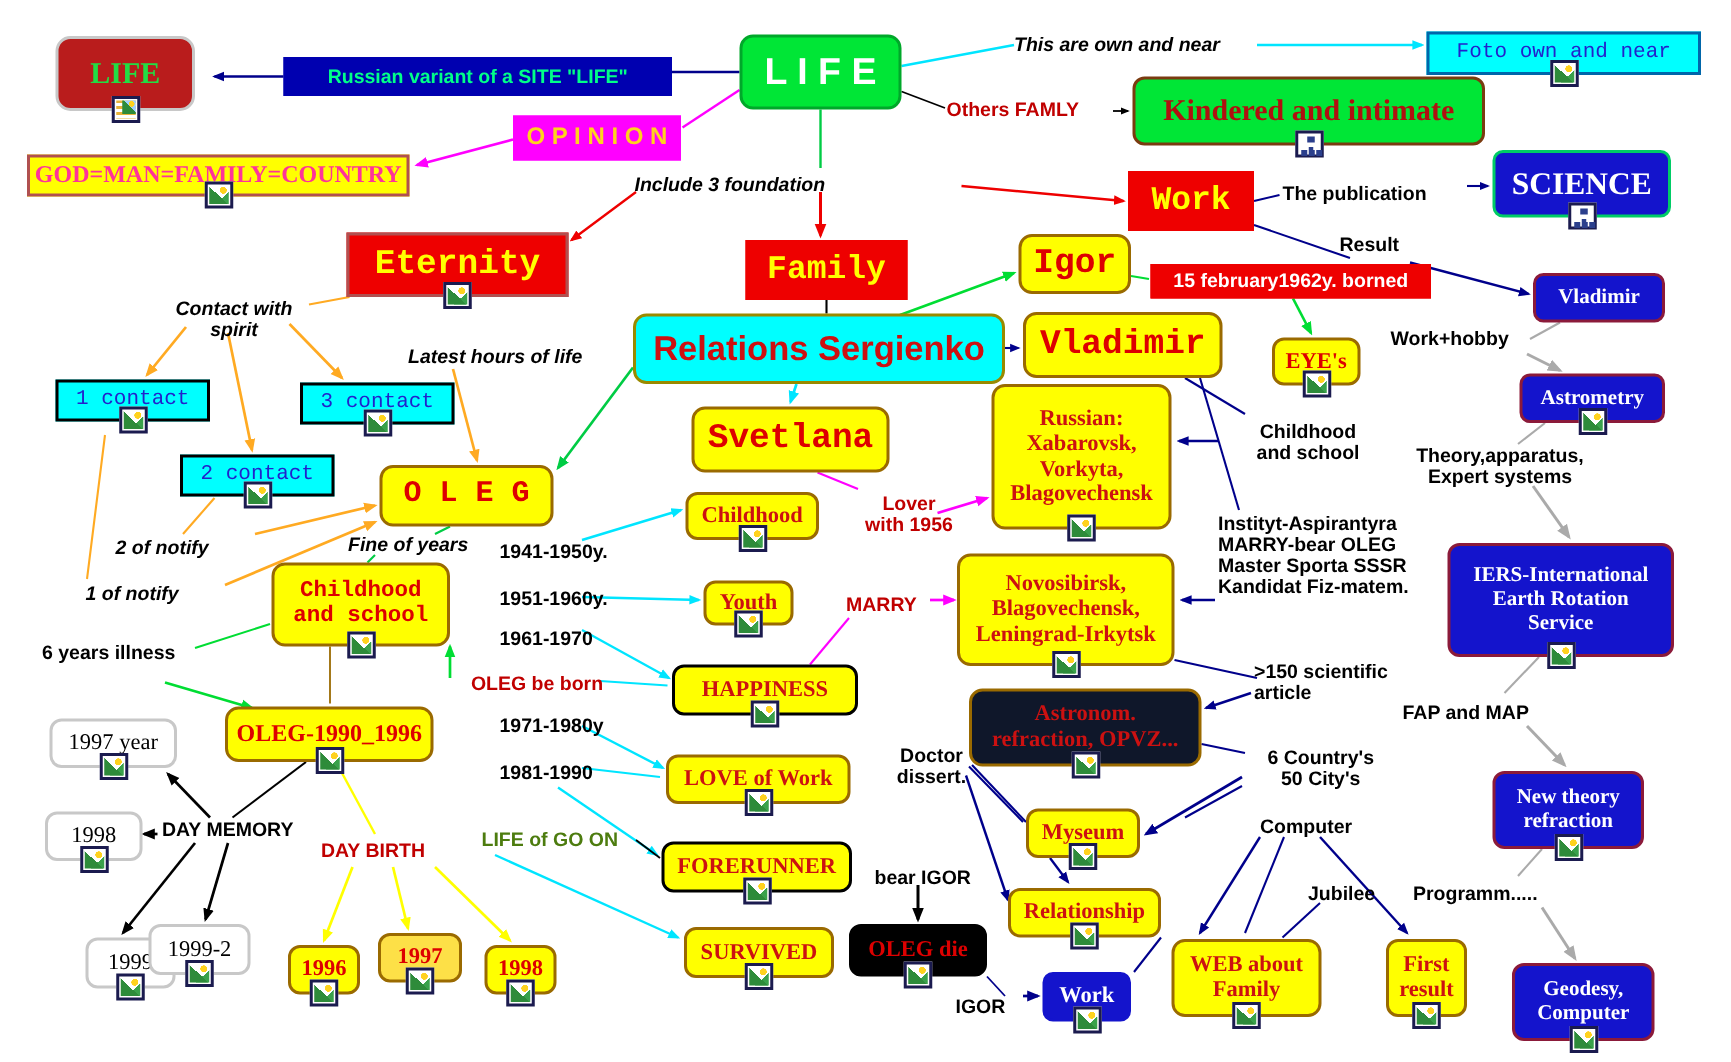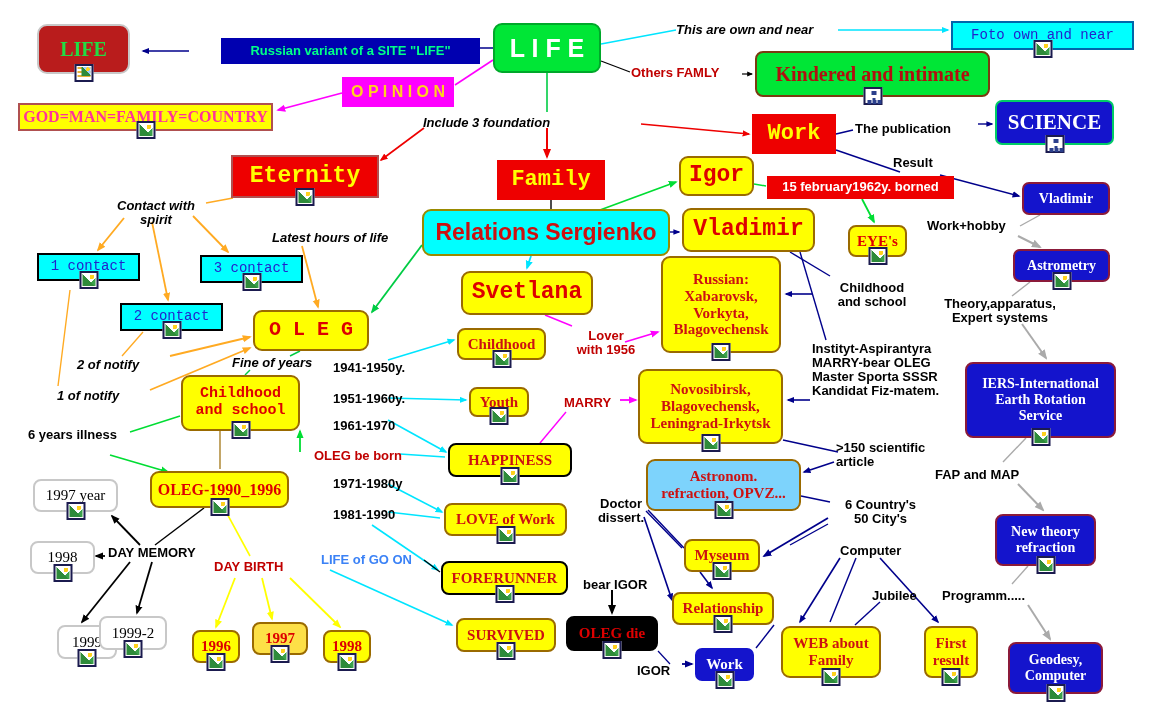--- a/index.html
+++ b/index.html
@@ -25,21 +25,21 @@
   .ico.tree i::before{content:"";position:absolute;left:5px;top:1px;width:5px;height:4px;background:#2b3f8c;box-shadow:0 6px 0 -1px #2b3f8c;}
   .ico.tree i::after{content:"";position:absolute;left:1px;top:10px;width:4px;height:4px;background:#2b3f8c;box-shadow:5px 0 0 0 #2b3f8c,10px 0 0 0 #2b3f8c;}
   
   .ico.doc i{background:linear-gradient(to bottom,#e8b23a 0 2px,#fff 2px 4px,#e8b23a 4px 6px,#fff 6px 8px,#e8b23a 8px 10px,#fff 10px 12px,#e8b23a 12px 14px,#fff 14px 100%);}
   .ico.doc i::after{content:"";position:absolute;right:0;top:0;width:9px;height:9px;
      background:radial-gradient(circle at 70% 25%,#ffd21e 0 1.8px,rgba(0,0,0,0) 2px),linear-gradient(to top right,#2e8b3a 0 55%,#9fd0ff 55%);}
 
   .lbl{position:absolute;font-weight:bold;font-size:13px;color:#000;line-height:1.08;white-space:pre-line;}
   .lbl.it{font-style:italic;}
   .lbl.red{color:#c00000;}
-  .lbl.green{color:#3b82f6;}
+  .lbl.green{color:#4d7c0f;}
   .lbl.ctr{text-align:center;}
 </style>
 </head>
 <body>
 
 <div id="canvas">
   <svg id="edges" xmlns="http://www.w3.org/2000/svg">
     <defs id="arrowdefs">
         <marker id="ar-c00008b" viewBox="0 0 10 10" refX="8" refY="5" markerWidth="5" markerHeight="5" orient="auto-start-reverse">
           <path d="M0,1 L10,5 L0,9 z" fill="#00008b"></path>
@@ -211,21 +211,21 @@
       <div class="lbl" style="left: 942px; top: 589px; width: 115px;">Programm.....</div>
       <div class="lbl" style="left: 637px; top: 664px; width: 48px;">IGOR</div>
     </div>
   <div id="node-layer">
       <div class="node" style="left: 37px; top: 24px; width: 93px; height: 50px; background: #b91c1c; border: 2px solid rgb(200, 200, 200); border-radius: 10px; justify-content: center;">
         <span class="txt" style="color: rgb(34, 221, 68); font-size: 20px; font-weight: bold; white-space: pre-line; font-family: &quot;Liberation Serif&quot;, serif;">LIFE</span>
         <span class="ico doc">
           <i></i>
         </span>
       </div>
-      <div class="node" style="left: 189px; top: 38px; width: 259px; height: 26px; background: rgb(0, 0, 176); border: 2px solid rgb(0, 0, 176); border-radius: 0px; margin-left: 32px;">
+      <div class="node" style="left: 189px; top: 38px; width: 259px; height: 26px; background: rgb(0, 0, 176); border: 2px solid rgb(0, 0, 176); border-radius: 0px;">
         <span class="txt" style="color: rgb(0, 255, 136); font-size: 13px; font-weight: bold; white-space: pre-line; font-family: &quot;Liberation Sans&quot;, sans-serif;">Russian variant of a SITE "LIFE"</span>
       </div>
       <div class="node" style="left: 493px; top: 23px; width: 108px; height: 50px; background: rgb(0, 230, 54); border: 2px solid rgb(0, 168, 42); border-radius: 9px;">
         <span class="txt" style="color: rgb(255, 255, 255); font-size: 25px; font-weight: bold; white-space: pre-line; font-family: &quot;Liberation Sans&quot;, sans-serif;">L I F E</span>
       </div>
       <div class="node" style="left: 951px; top: 21px; width: 183px; height: 29px; background: rgb(0, 255, 255); border: 2px solid rgb(0, 102, 170); border-radius: 0px;">
         <span class="txt" style="color: rgb(34, 34, 204); font-size: 14px; font-weight: normal; white-space: pre-line; font-family: &quot;Liberation Mono&quot;, monospace;">Foto own and near</span>
         <span class="ico pic">
           <i></i>
         </span>
@@ -357,21 +357,21 @@
         <span class="ico pic">
           <i></i>
         </span>
       </div>
       <div class="node" style="left: 448px; top: 443px; width: 124px; height: 34px; background: rgb(255, 255, 0); border: 2px solid rgb(0, 0, 0); border-radius: 8px;">
         <span class="txt" style="color: rgb(204, 17, 17); font-size: 15px; font-weight: bold; white-space: pre-line; font-family: &quot;Liberation Serif&quot;, serif;">HAPPINESS</span>
         <span class="ico pic">
           <i></i>
         </span>
       </div>
-      <div class="node" style="left: 646px; top: 459px; width: 155px; height: 52px; background: #7dd3fc; border: 2px solid rgb(154, 106, 0); border-radius: 9px;">
+      <div class="node" style="left: 646px; top: 459px; width: 155px; height: 52px; background: #0f172a; border: 2px solid rgb(154, 106, 0); border-radius: 9px;">
         <span class="txt" style="color: rgb(204, 17, 17); font-size: 15px; font-weight: bold; white-space: pre-line; font-family: &quot;Liberation Serif&quot;, serif;">Astronom.
 refraction, OPVZ...</span>
         <span class="ico pic">
           <i></i>
         </span>
       </div>
       <div class="node" style="left: 33px; top: 479px; width: 85px; height: 33px; background: rgb(255, 255, 255); border: 2px solid rgb(200, 200, 200); border-radius: 8px;">
         <span class="txt" style="color: rgb(0, 0, 0); font-size: 15px; font-weight: normal; white-space: pre-line; font-family: &quot;Liberation Serif&quot;, serif;">1997 year</span>
         <span class="ico pic">
           <i></i>

